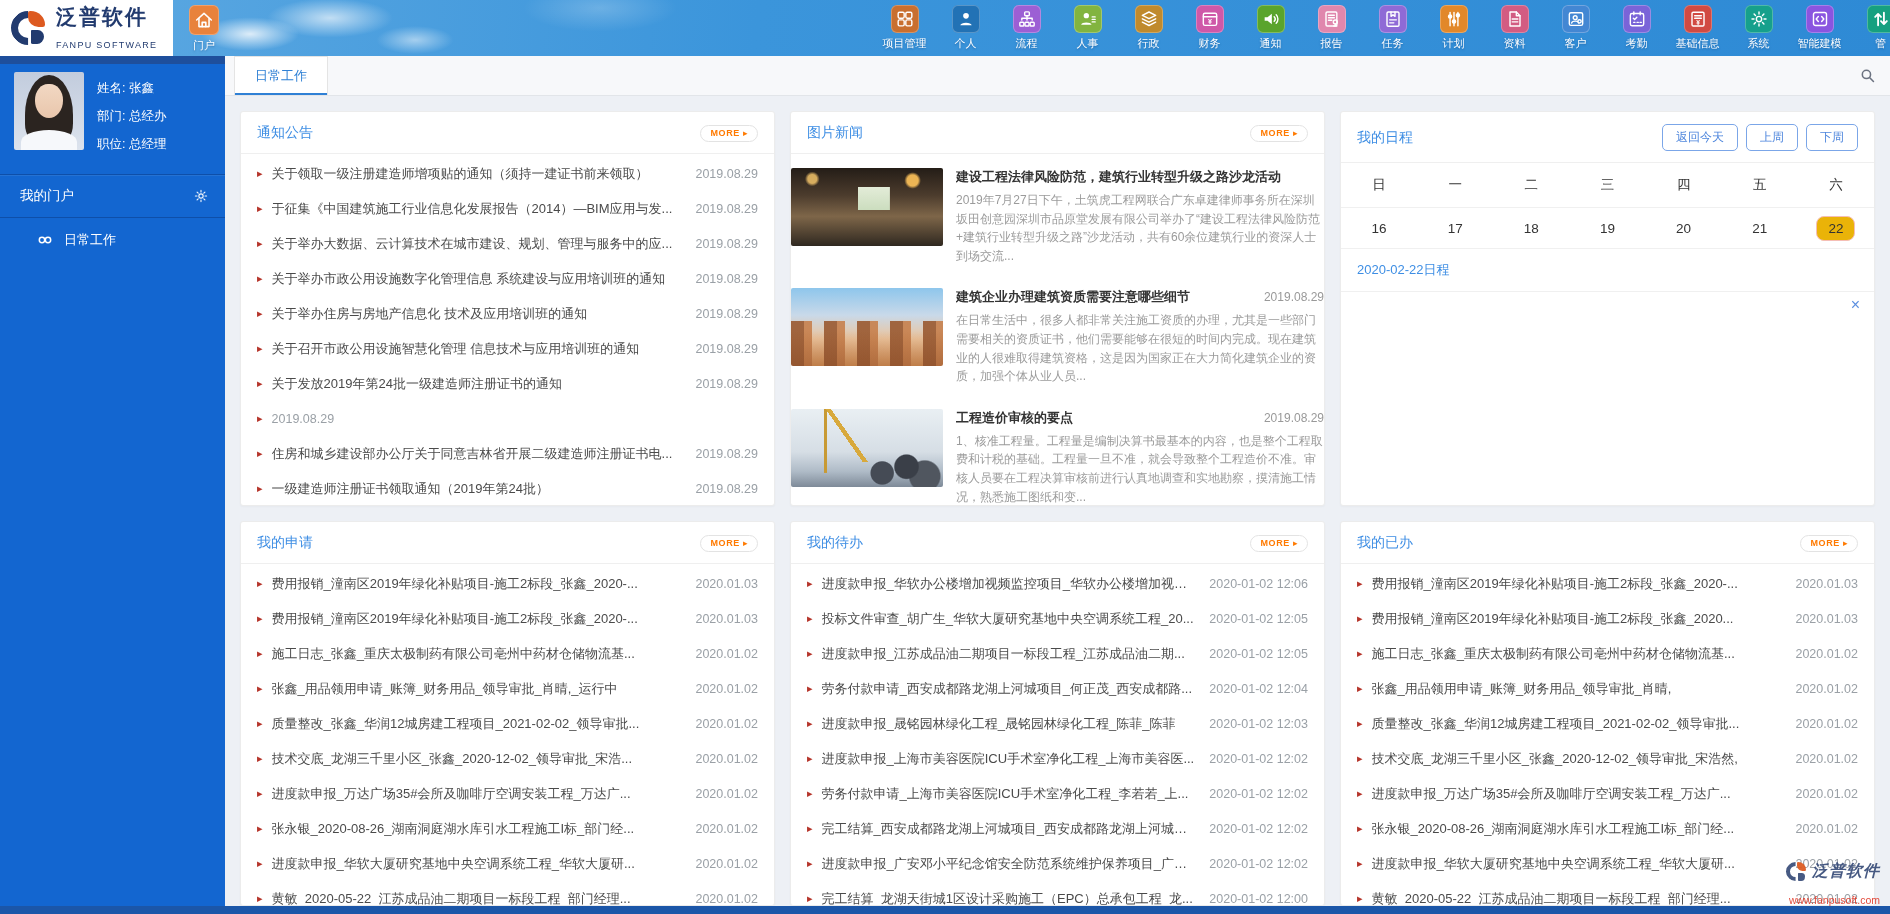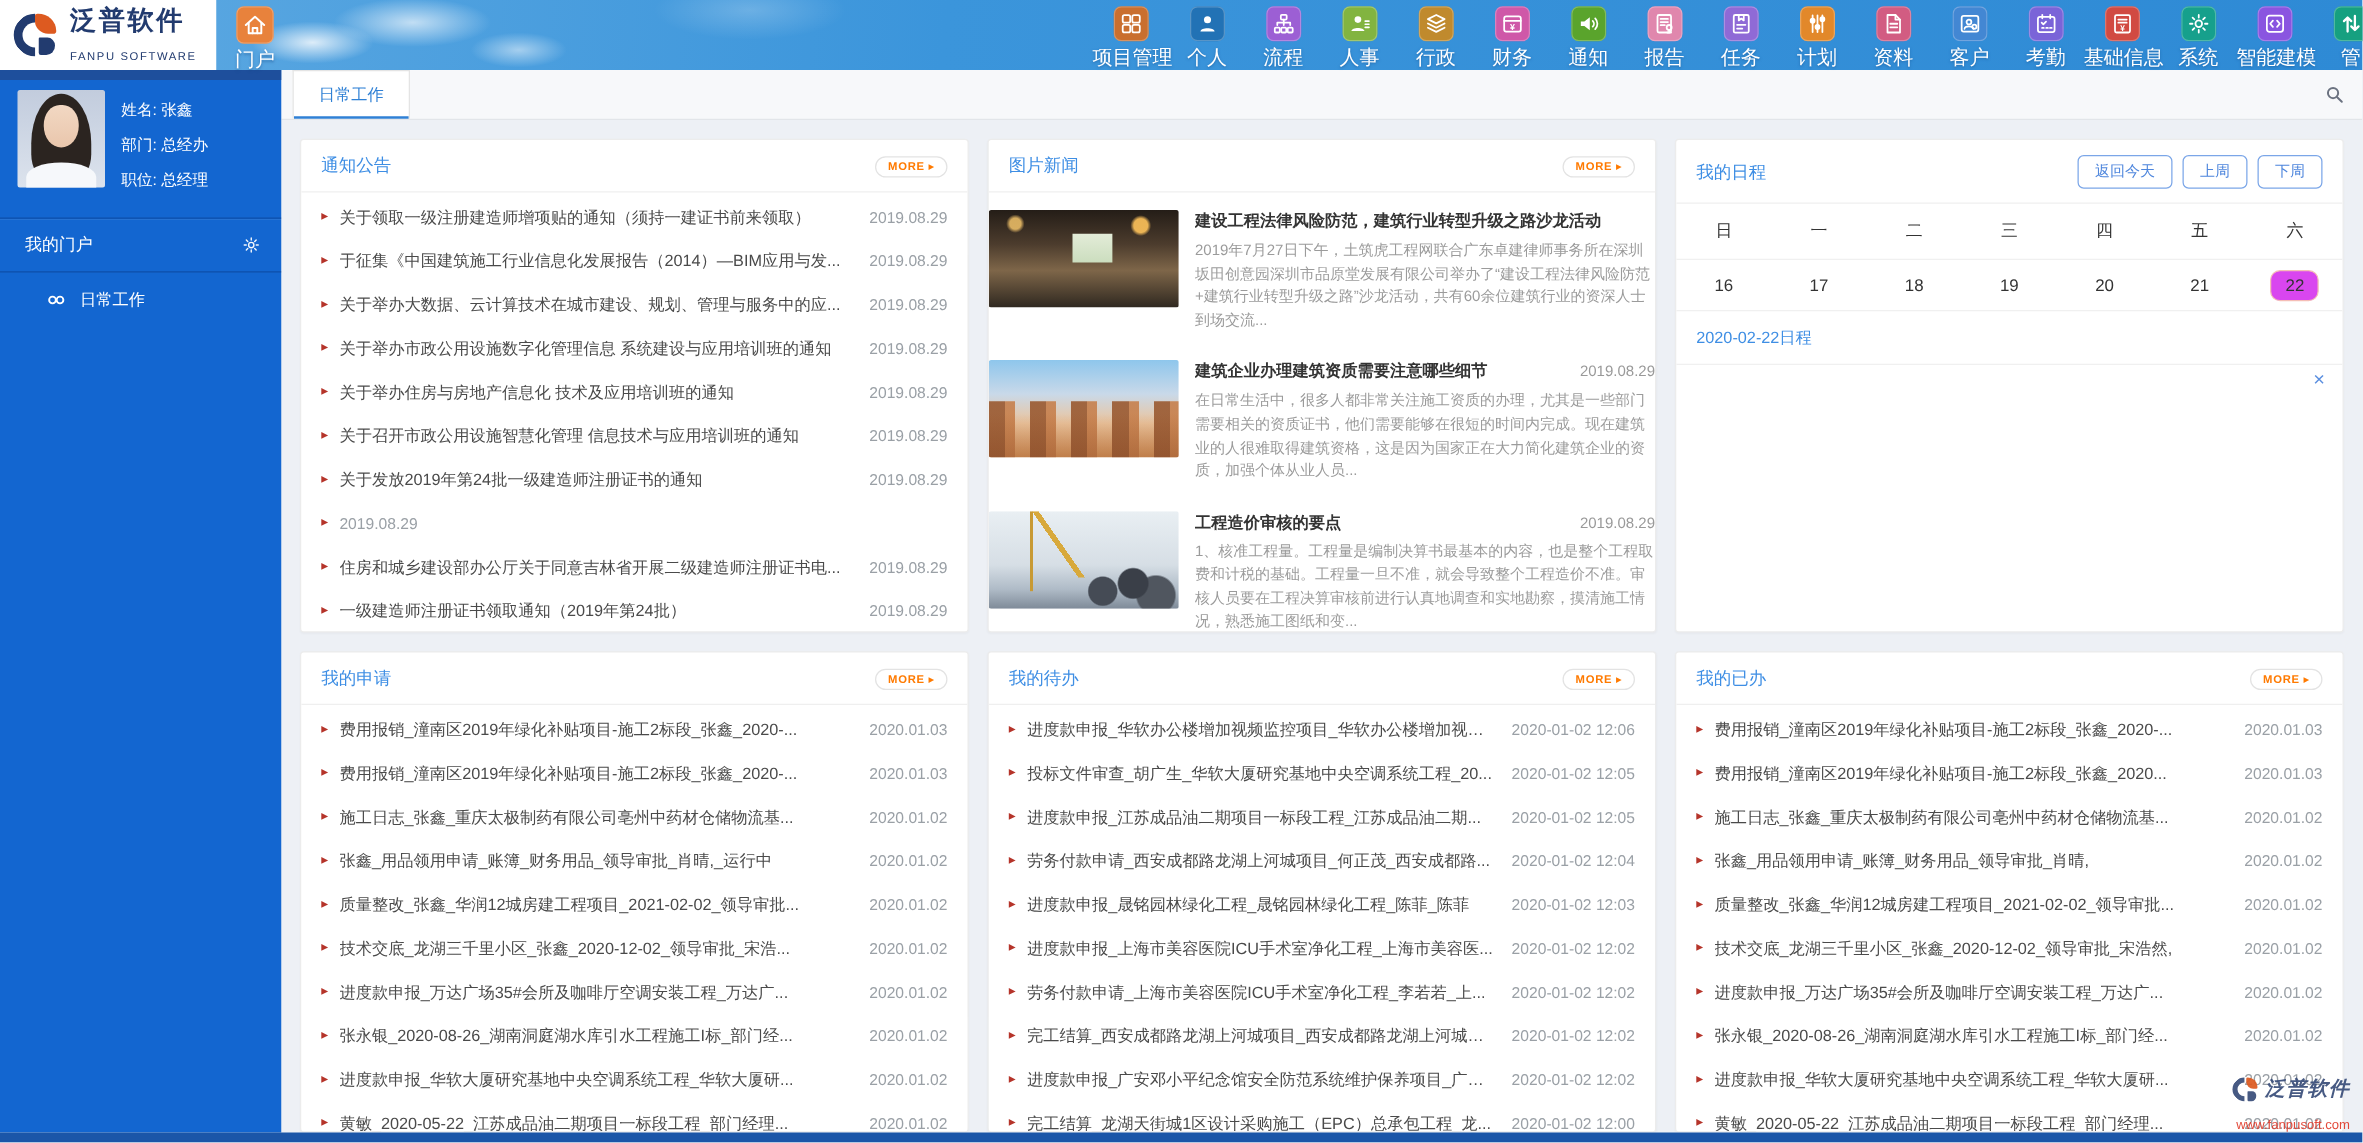--- a/index.html
+++ b/index.html
@@ -24,21 +24,21 @@
   .lmark .c{position:absolute;right:4px;bottom:3px;width:13px;height:14px;background:#223B6F;
     border-radius:10% 70% 80% 20%}
   .lt-cn{font-size:21px;font-weight:bold;color:#223B6F;letter-spacing:2px;line-height:22px}
   .lt-en{font-size:9px;color:#223B6F;letter-spacing:1.3px;margin-top:12px}
 
   .portal-item{position:absolute;left:186px;top:5px;width:36px;text-align:center;cursor:pointer;z-index:2}
   .nic{width:28px;height:28px;margin:0 auto;border-radius:6px;display:flex;align-items:center;
     justify-content:center;padding:4px;box-sizing:border-box;box-shadow:inset 0 0 0 1px rgba(255,255,255,.25)}
   .portal-item .nic{width:30px;height:30px}
   .nic svg{width:100%;height:100%;display:block}
-  .nlabel{display:block;font-size:16px;color:#fff;margin-top:3px;white-space:nowrap;
+  .nlabel{display:block;font-size:11px;color:#fff;margin-top:3px;white-space:nowrap;
     text-shadow:0 1px 2px rgba(20,70,130,.5)}
   .nav-items{position:absolute;left:874px;top:5px;display:flex;z-index:2}
   .nav-item{width:61px;text-align:center;cursor:pointer;flex:none}
 
   
   .sidebar{position:absolute;left:0;top:56px;width:225px;bottom:8px;background:#1366D0;color:#fff;z-index:1}
   .topstrip{height:8px;background:#1E4F9C}
   .profile{display:flex;gap:13px;padding:8px 8px 16px 14px}
   .avatar{width:70px;height:78px;flex:none;position:relative;overflow:hidden;border-radius:2px;
     background:linear-gradient(180deg,#C2CCDD,#DCE3ED)}
@@ -112,21 +112,21 @@
   .ntext{margin-top:5px;font-size:12px;color:#9B9B9B;line-height:1.55;display:-webkit-box;
     -webkit-line-clamp:4;-webkit-box-orient:vertical;overflow:hidden}
 
   
   .calbtns{display:flex;gap:8px}
   .calbtn{border:1px solid #7BA6E8;color:#4E86DD;background:#fff;border-radius:5px;
     padding:4px 13px;font-size:12px;cursor:pointer;font-family:inherit}
   .week,.dates{display:grid;grid-template-columns:repeat(7,1fr);text-align:center;flex:none}
   .week{padding:13px 0;border-bottom:1px solid #F0F0F0;font-size:13.5px;color:#333}
   .dates{padding:13px 0 12px;border-bottom:1px solid #F0F0F0;font-size:13.5px;color:#333;align-items:center}
-  .dsel{display:inline-block;background:#d946ef;border:1px solid #F5BEB6;border-radius:8px;
+  .dsel{display:inline-block;background:#eab308;border:1px solid #F5BEB6;border-radius:8px;
     padding:4px 11px;margin:-6px 12px}
   .sched-label{padding:12px 16px;color:#3E8EE4;font-size:13px;border-bottom:1px solid #F0F0F0;flex:none}
   .sched-area{position:relative;flex:1}
   .close-x{position:absolute;right:14px;top:5px;color:#5B8FE0;font-size:16px;cursor:pointer;line-height:1}
 
   
   .footer-bar{position:absolute;left:0;bottom:0;width:1890px;height:8px;background:#1B56A8;z-index:4}
   .watermark{position:absolute;right:10px;bottom:8px;z-index:5;text-align:right;opacity:.93}
   .wm-row{display:flex;align-items:center;justify-content:flex-end;gap:5px}
   .wm-mark{width:21px;height:21px;position:relative;flex:none}

